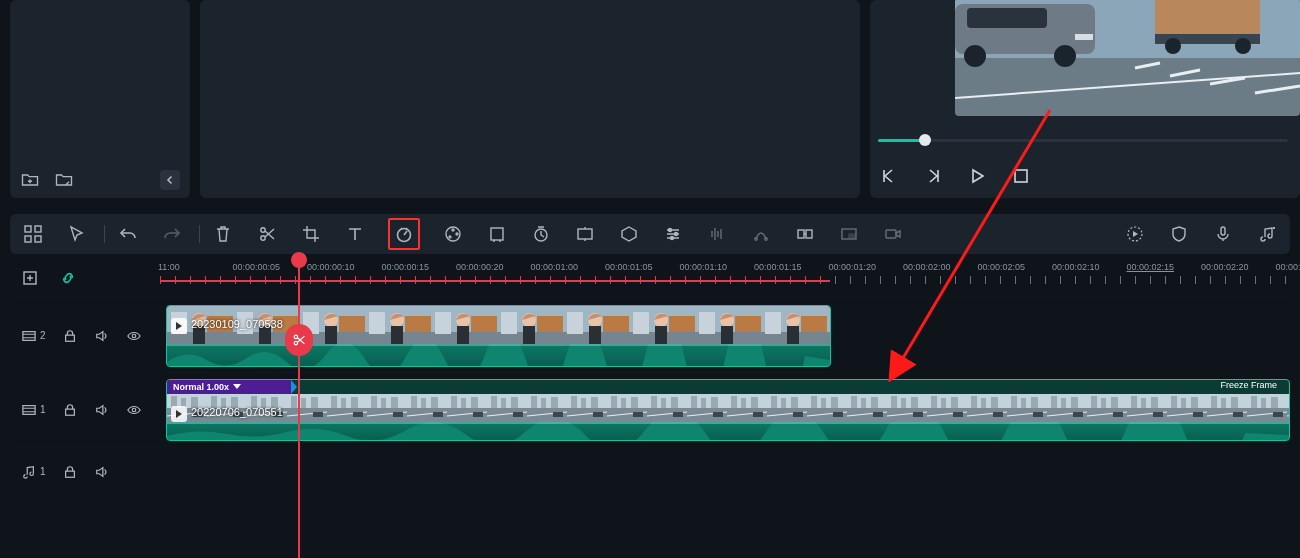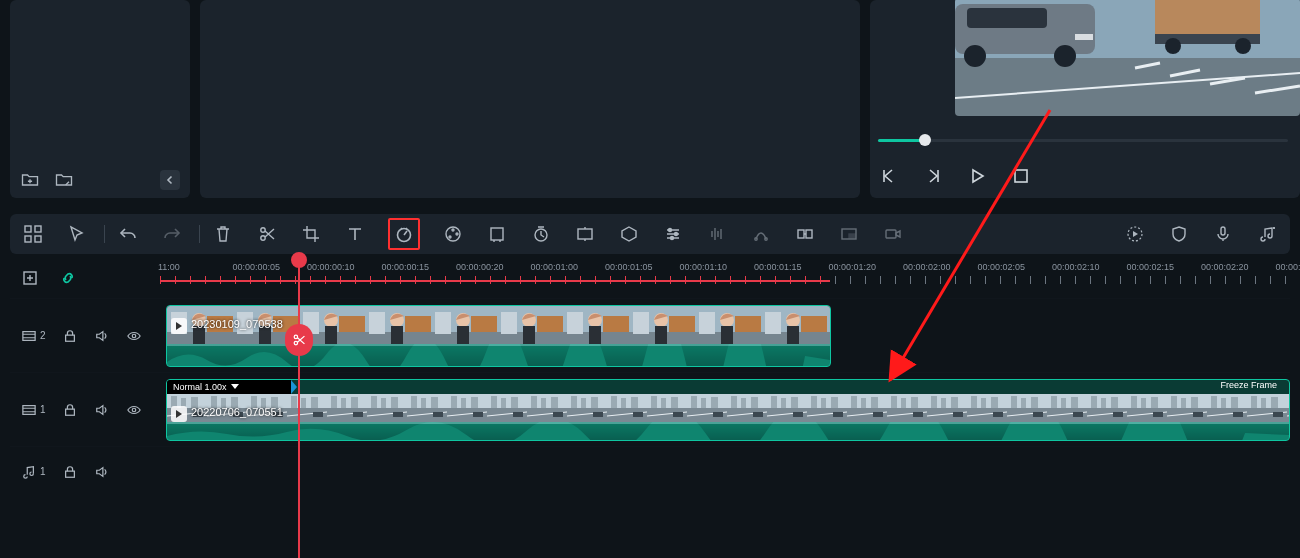--- a/index.html
+++ b/index.html
@@ -57,21 +57,21 @@
 
   .clip { position:absolute; top:6px; height:62px; border-radius:4px; overflow:hidden; background:#0a3b34; border:1px solid #0ec6a1; }
   .clip .thumbs { position:absolute; top:0; left:0; height:40px; width:100%; display:flex; }
   .clip .thumbs .th { flex:0 0 auto; width:66px; height:40px; position:relative; }
   .clip .wave { position:absolute; left:0; bottom:0; width:100%; height:22px; background:linear-gradient(#0ec6a1,#0a8c75); opacity:.45; }
   .clip .wave svg { width:100%; height:100%; display:block; }
   .clip .playicon { position:absolute; left:4px; top:12px; width:16px; height:16px; background:rgba(255,255,255,.85); border-radius:3px; display:flex; align-items:center; justify-content:center; color:#333; }
   .clip .label { position:absolute; left:24px; top:12px; font-size:11px; color:#fff; text-shadow:0 0 3px #000; }
 
   .clip.long { top:6px; height:62px; }
-  .clip.long .speedband { position:absolute; left:0; top:0; width:124px; height:14px; background:#000000; color:#fff; font-size:9px; display:flex; align-items:center; padding:0 6px; gap:4px; z-index:2; }
+  .clip.long .speedband { position:absolute; left:0; top:0; width:124px; height:14px; background:#4c1d95; color:#fff; font-size:9px; display:flex; align-items:center; padding:0 6px; gap:4px; z-index:2;font-weight:bold; }
   .clip.long .speedband::after { content:''; position:absolute; right:-6px; top:0; border-left:6px solid #1894d6; border-top:7px solid transparent; border-bottom:7px solid transparent; }
   .clip.long .thumbs { top:14px; height:30px; }
   .clip.long .thumbs .th { width:40px; height:30px; }
   .clip.long .wave { height:18px; }
   .clip.long .fflabel { position:absolute; right:12px; top:0; font-size:9px; color:#fff; z-index:2; }
 
   
   .playhead { position:absolute; top:0; width:2px; height:300px; background:#e83a4a; z-index:5; }
   .playhead .knob { position:absolute; top:-6px; left:-7px; width:16px; height:16px; background:#e83a4a; border-radius:50%; }
   .split-badge { position:absolute; top:66px; left:-13px; width:28px; height:32px; background:#e83a4a; border-radius:14px; display:flex; align-items:center; justify-content:center; color:#fff; z-index:6; }
@@ -429,21 +429,21 @@
           <span style="left: 223.5px;">00:00:00:15</span>
           <span style="left: 298px;">00:00:00:20</span>
           <span style="left: 372.5px;">00:00:01:00</span>
           <span style="left: 447px;">00:00:01:05</span>
           <span style="left: 521.5px;">00:00:01:10</span>
           <span style="left: 596px;">00:00:01:15</span>
           <span style="left: 670.5px;">00:00:01:20</span>
           <span style="left: 745px;">00:00:02:00</span>
           <span style="left: 819.5px;">00:00:02:05</span>
           <span style="left: 894px;">00:00:02:10</span>
-          <span style="left: 968.5px;">00:00:02:15</span>
+          <span style="left: 968.5px; text-decoration: underline;">00:00:02:15</span>
           <span style="left: 1043px;">00:00:02:20</span>
           <span style="left: 1117.5px;">00:00:03:00</span>
         </div>
       <div class="ruler-ticks" id="ruler-ticks">
           <div class="tick" style="left: 0px;"></div>
           <div class="tick" style="left: 15px;"></div>
           <div class="tick" style="left: 30px;"></div>
           <div class="tick" style="left: 45px;"></div>
           <div class="tick" style="left: 60px;"></div>
           <div class="tick" style="left: 75px;"></div>

